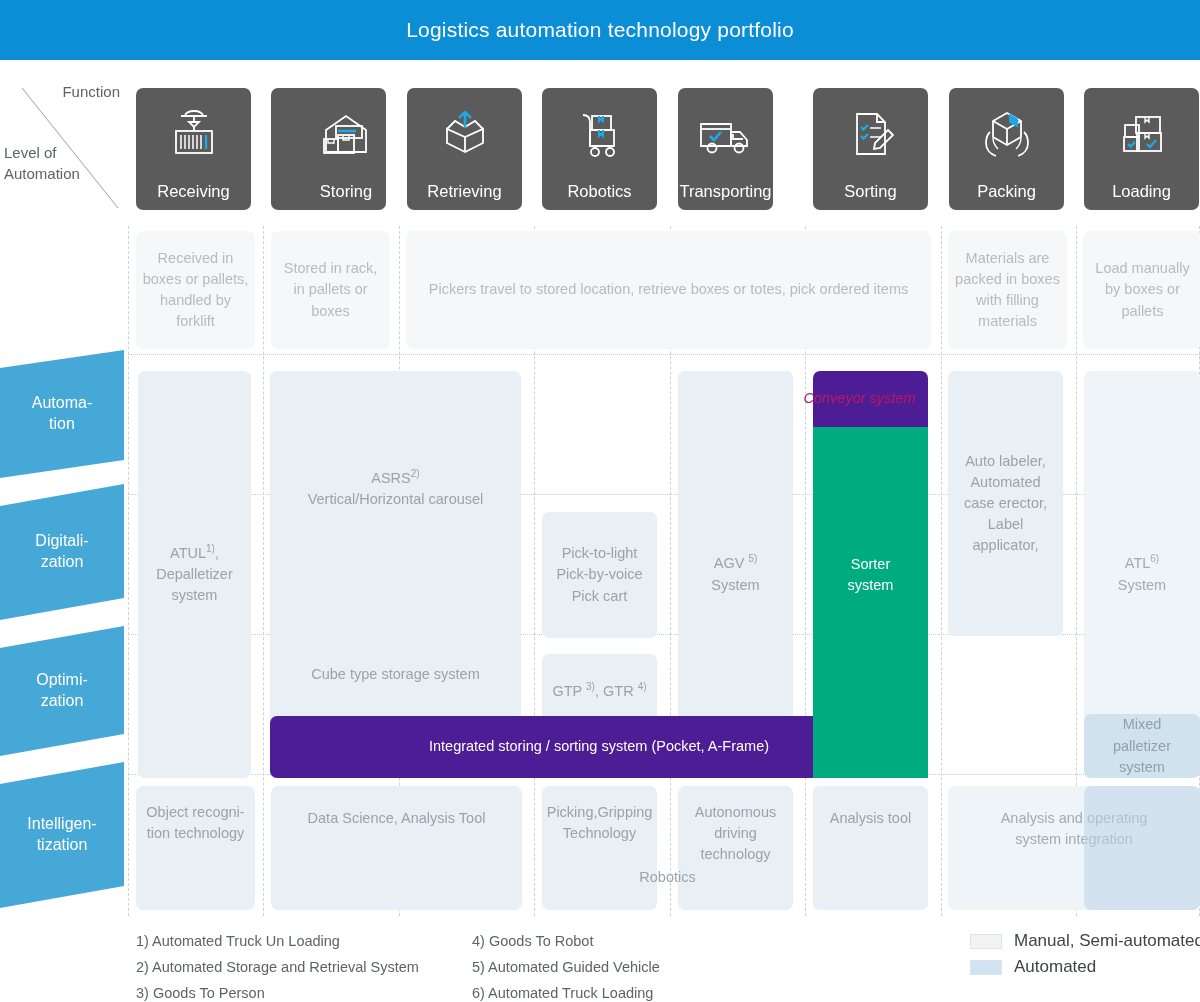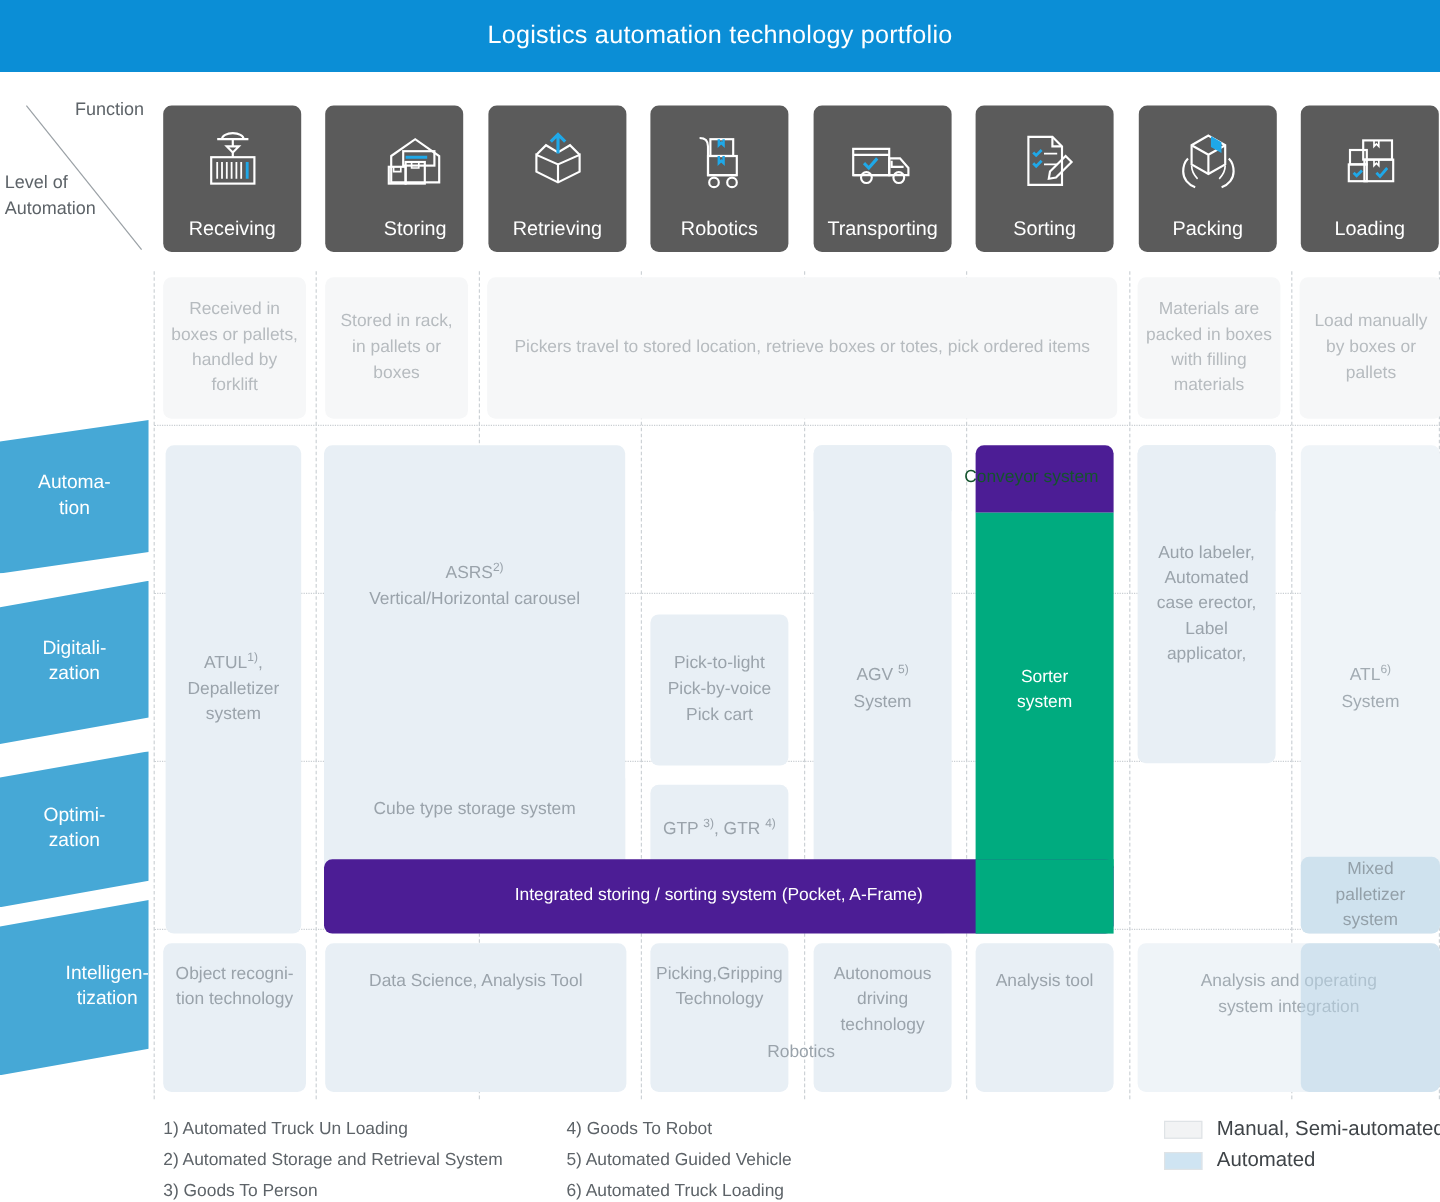--- a/index.html
+++ b/index.html
@@ -158,21 +158,21 @@
       <rect x="23" y="10" width="19" height="14"></rect>
       <rect x="21" y="24" width="24" height="16"></rect>
       <circle cx="26" cy="46" r="4"></circle>
         <circle cx="41" cy="46" r="4"></circle>
       <path d="M30 10v5l2-2 2 2v-5M30 24v6l2-2 2 2v-6" stroke="#1fa8e8" stroke-width="2"></path>
     </svg>
   </span>
   <span class="lbl">Robotics</span>
 </div>
 
-<div class="fn-card" style="left:678px;width:115px;">
+<div class="fn-card" style="left:678px;width:95px;">
   <span class="ic">
     <svg width="62" height="58" viewBox="0 0 62 58" fill="none" stroke="#ffffff" stroke-width="1.8">
       <path d="M6 18h30v22H6z"></path>
         <path d="M6 23h30"></path>
       <path d="M36 26h9l7 8v6h-16z"></path>
       <path d="M38 28v5h10"></path>
       <circle cx="17" cy="42" r="4.5"></circle>
         <circle cx="44" cy="42" r="4.5"></circle>
       <path d="M6 40h6M22 40h17"></path>
       <path d="M15 30l4 4 7-8" stroke="#1fa8e8" stroke-width="2.6"></path>
@@ -233,21 +233,21 @@
       <span class="bt">Digitali-</span>
       <span class="bt">zation</span>
     </span>
   </div>
   <div class="band" style="top:400px;height:130px;clip-path:polygon(0 22px,124px 0,124px 108px,0 130px);">
     <span>
       <span class="bt">Optimi-</span>
       <span class="bt">zation</span>
     </span>
   </div>
-  <div class="band" style="top:524px;height:146px;clip-path:polygon(0 22px,124px 0,124px 124px,0 146px);justify-content:flex-end;">
+  <div class="band" style="top:536px;height:146px;clip-path:polygon(0 22px,124px 0,124px 124px,0 146px);">
     <span>
       <span class="bt">Intelligen-</span>
       <span class="bt">tization</span>
     </span>
   </div>
 </div>
 
 <div id="grid">
 
   <div class="hline" style="top:128px;width:1072px;"></div>
@@ -303,21 +303,21 @@
 
   <div class="cell auto" style="left:550px;top:145px;width:115px;height:55px;border-radius:7px 7px 0 0;"></div>
   <div class="cell auto" style="left:820px;top:145px;width:115px;height:55px;border-radius:7px 7px 0 0;"></div>
 
   <div class="cell green" style="left:685px;top:201px;width:115px;height:296px;border-radius:0;">
     <span>Sorter<br>system</span>
   </div>
 
   <div class="cell green-soft" style="left:685px;top:145px;width:115px;height:56px;border-radius:7px 7px 0 0;color:#5f6a70;"></div>
 
-  <div class="cell" style="left:550px;top:145px;width:363px;height:56px;background:transparent;color:#14532d;">Conveyor system</div>
+  <div class="cell" style="left:550px;top:145px;width:363px;height:56px;background:transparent;color:#be185d;font-style:italic;">Conveyor system</div>
 
   <div class="cell green-soft" style="left:142px;top:490px;width:658px;height:62px;">Integrated storing / sorting system (Pocket, A-Frame)</div>
 
   <div class="cell green" style="left:685px;top:490px;width:115px;height:62px;border-radius:0;"></div>
 
   <div class="cell auto-deep" style="left:956px;top:488px;width:116px;height:64px;">
     <span>Mixed<br>palletizer<br>system</span>
   </div>
 
   <div class="cell auto" style="left:8px;top:560px;width:119px;height:124px;align-items:flex-start;padding-top:16px;">

